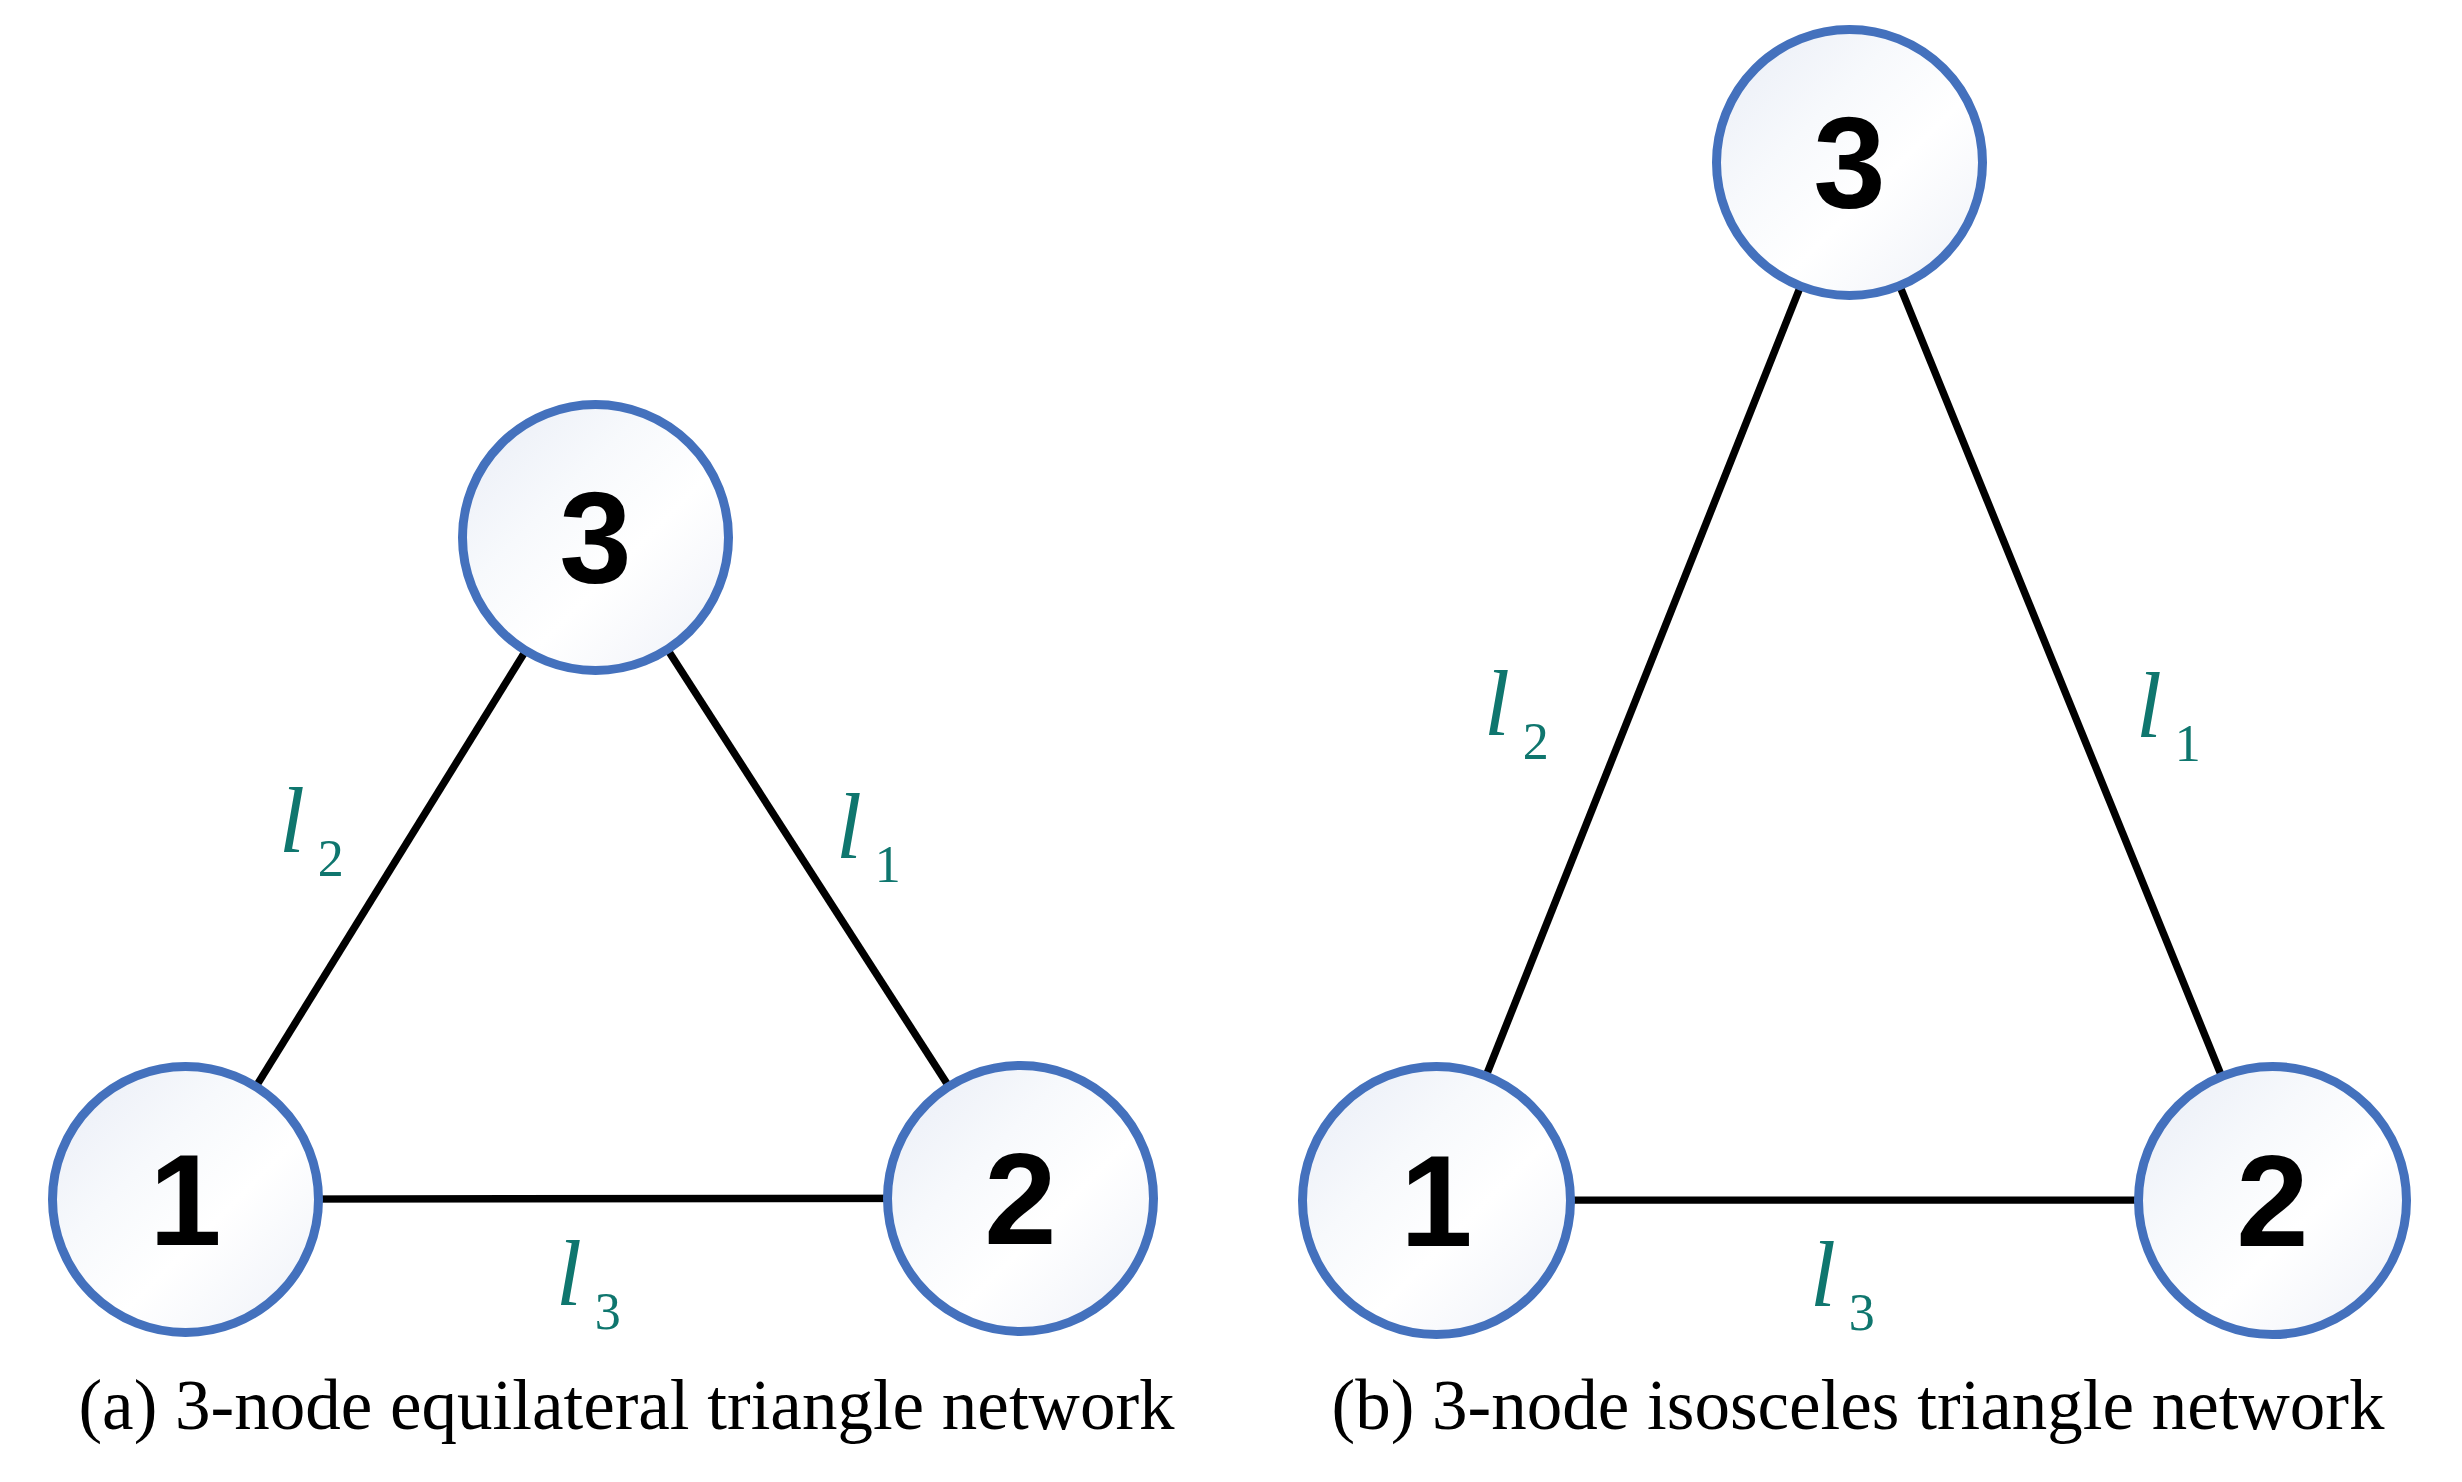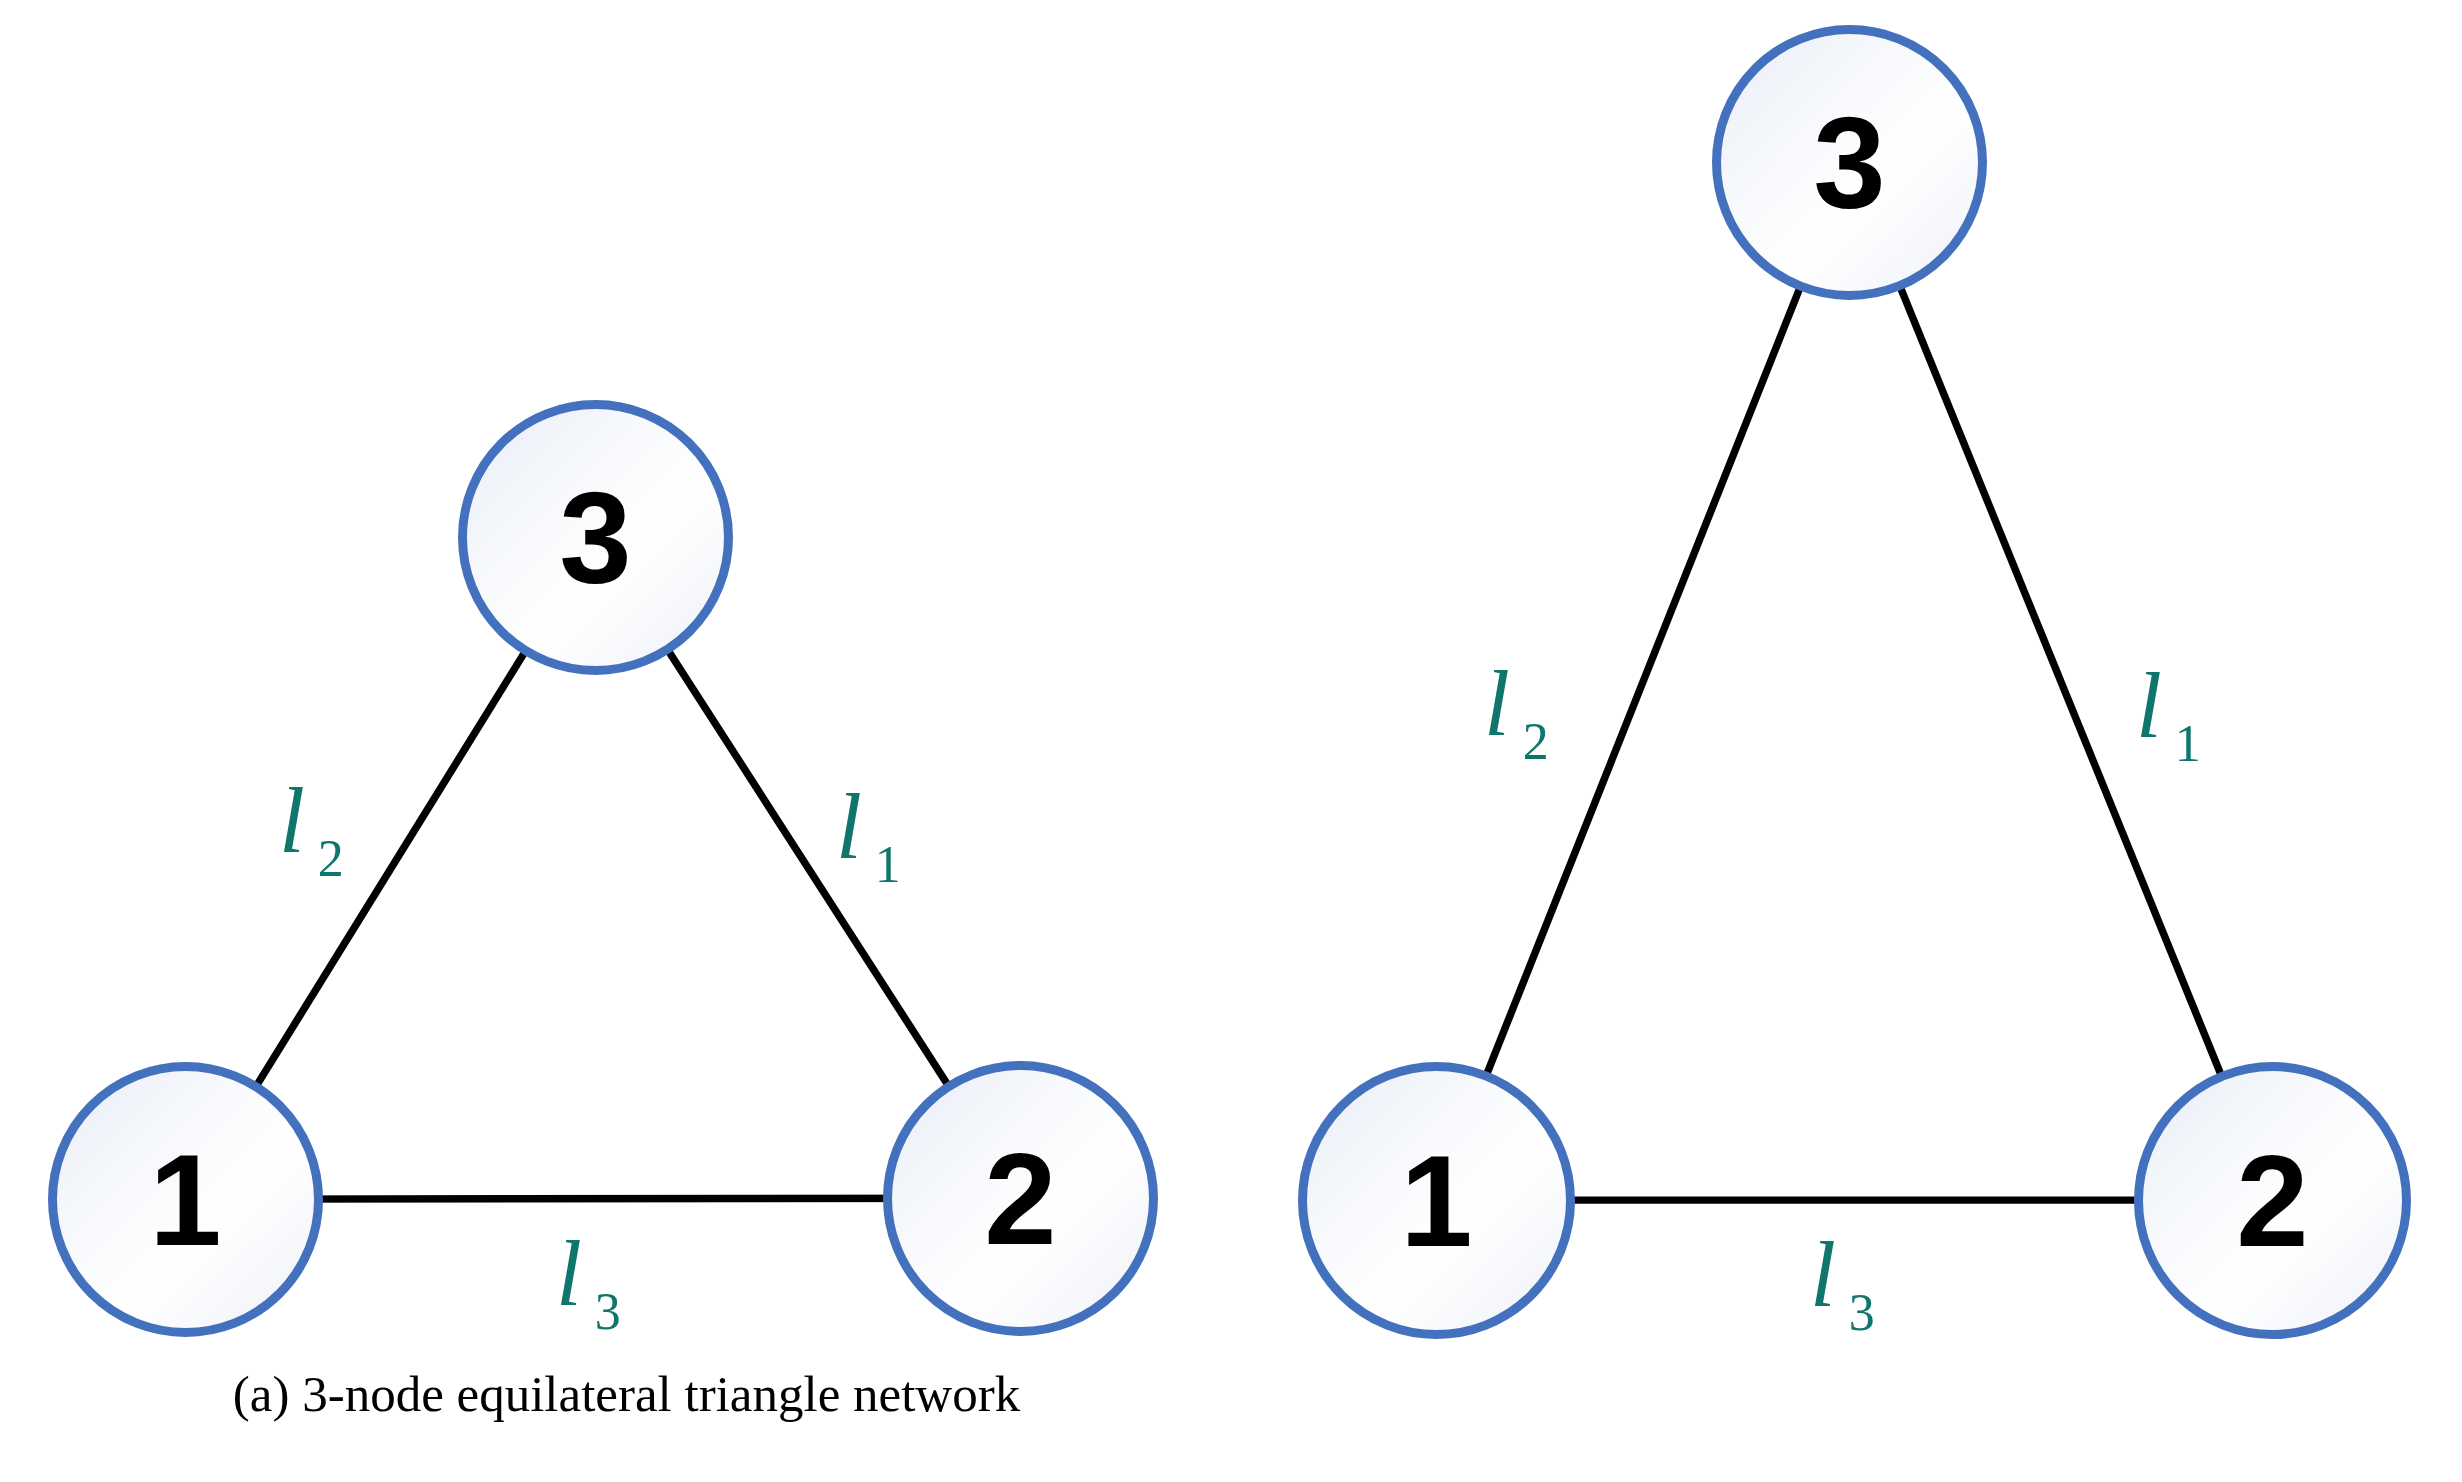--- a/index.html
+++ b/index.html
@@ -54,21 +54,21 @@
     font-family: "Liberation Serif", serif;
     font-size: 52px;
     line-height: 1;
     vertical-align: -24px;
     margin-left: 13px;
   }
   .caption {
     position: absolute;
     text-align: center;
     font-family: "Liberation Serif", serif;
-    font-size: 51px;
+    font-size: 71px;
     line-height: 1.1;
     color: #000000;
   }
   .caption-a { left: 0px;    top: 1366px; width: 1253px; }
   .caption-b { left: 1253px; top: 1366px; width: 1210px; }
 </style>
 </head>
 <body>
 
 <div class="canvas">
@@ -116,15 +116,16 @@
     <span class="lbase">l</span><span class="lsub">2</span>
   </div>
   <div class="edge-label" style="left: 2136px; top: 659px;">
     <span class="lbase">l</span><span class="lsub">1</span>
   </div>
   <div class="edge-label" style="left: 1810px; top: 1228px;">
     <span class="lbase">l</span><span class="lsub">3</span>
   </div>
 
   <div class="caption caption-a">(a) 3-node equilateral triangle network</div>
+  <div class="caption caption-b">(b) 3-node isosceles triangle network</div>
 
 </div>
 
 
 </body></html>

